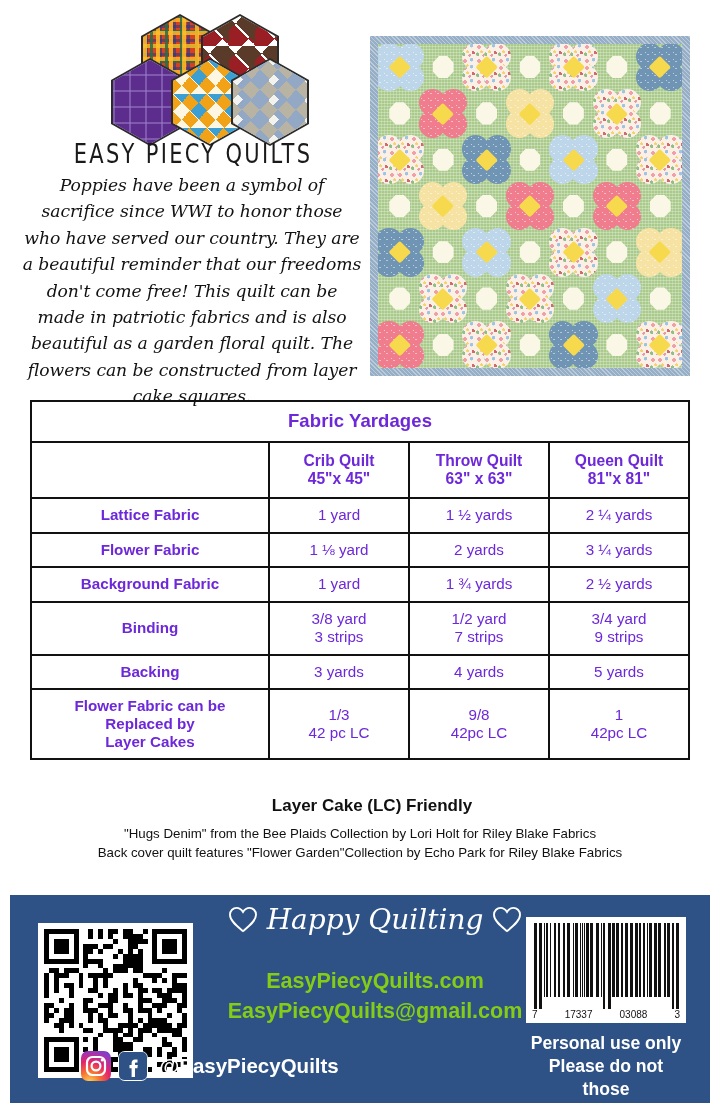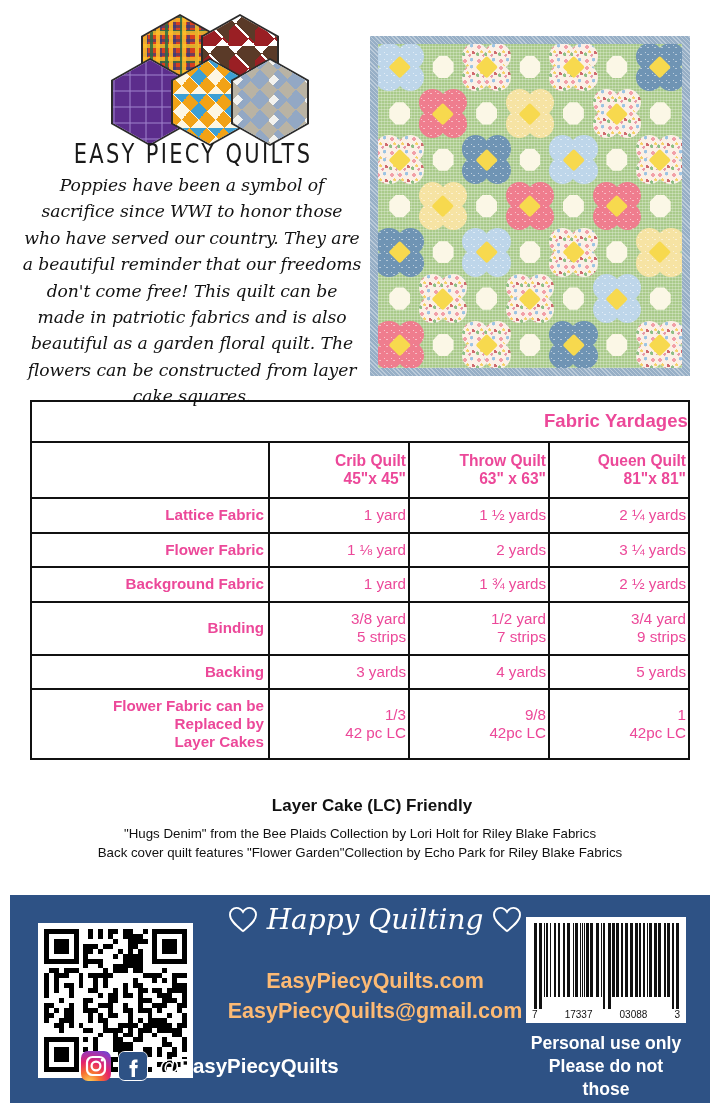--- a/index.html
+++ b/index.html
@@ -89,21 +89,21 @@
              clip-path: polygon(30% 0,70% 0,100% 30%,100% 70%,70% 100%,30% 100%,0 70%,0 30%); }
   .flower { position:absolute; }
   .petal { position:absolute; width:56%; height:56%; border-radius:50%; }
   .pcenter { position:absolute; left:34%; top:34%; width:32%; height:32%;
              background:#f7d94e; transform:rotate(45deg); border-radius:2px; }
 
   
   #yardage-table { position:absolute; left:30px; top:400px; width:660px;
                    border-collapse:collapse; }
   #yardage-table td, #yardage-table th {
-    border:2.2px solid #111; text-align:right; color:#ec4899;
+    border:2.2px solid #111; text-align:center; color:#6d28d9;
     font-family:"Liberation Sans", sans-serif;
   }
   .tbl-title { font-size:18.5px; font-weight:bold; padding:8px 0 9px; letter-spacing:.1px;}
   .col-head { font-size:15.6px; font-weight:bold; line-height:18px; padding:9px 2px; }
   .row-head { font-size:15.2px; font-weight:bold; padding:7px 4px; line-height:18px; }
   .cell-val { font-size:15.2px; padding:7px 2px; line-height:18.5px; font-weight:400; }
   .c-label { width:238px; }
   .c-data  { width:140px; }
 
   
@@ -116,21 +116,21 @@
   #footer { position:absolute; left:10px; top:895px; width:700px; height:208px;
             background:#2e5285; }
   #qr-code { position:absolute; left:28px; top:28px; width:155px; height:155px;
              background:#fff; padding:6px; }
   #qr-canvas { width:100%; height:100%; display:block; }
   #happy-quilting { position:absolute; left:200px; top:8px; width:330px; text-align:center;
                     color:#fff; font-family:"DejaVu Serif", serif; font-style:italic;
                     font-size:28px; white-space:nowrap; }
   .heart { display:inline-block; width:30px; height:27px; vertical-align:-4px; }
   #contact-lines { position:absolute; left:185px; top:72px; width:360px; text-align:center;
-                   color:#fdba74; font-weight:bold; }
+                   color:#84cc16; font-weight:bold; }
   #site-line { font-size:21.5px; line-height:29px; }
   #email-line { font-size:21.5px; line-height:30px; }
   #social-inner { position:absolute; left:20px; top:156px; width:360px;
                   display:flex; align-items:center; justify-content:center; gap:7px; }
   .sicon { width:30px; height:30px; border-radius:7px; display:block; }
   #ig-icon { background: radial-gradient(circle at 28% 105%, #fdd55a 0%, #f7732f 28%, #e5246a 55%, #9b36b7 80%, #5b4fe0 100%); }
   #fb-icon { background:#ffffff; position:relative; }
   #social-handle { color:#fff; font-size:20.5px; font-weight:bold; margin-left:4px; }
   #barcode-box { position:absolute; right:24px; top:22px; width:160px; }
   #barcode-bars { background:#fff; padding:6px 6px 0; height:92px; display:flex; align-items:flex-end; }
@@ -461,21 +461,21 @@
           <td class="cell-val c-data">
             <div>2 ½ yards</div>
           </td>
         </tr>
         <tr>
           <td class="row-head c-label">
             <div>Binding</div>
           </td>
           <td class="cell-val c-data">
             <div>3/8 yard</div>
-            <div>5 strips</div>
+            <div>3 strips</div>
           </td>
           <td class="cell-val c-data">
             <div>1/2 yard</div>
             <div>7 strips</div>
           </td>
           <td class="cell-val c-data">
             <div>3/4 yard</div>
             <div>9 strips</div>
           </td>
         </tr>

